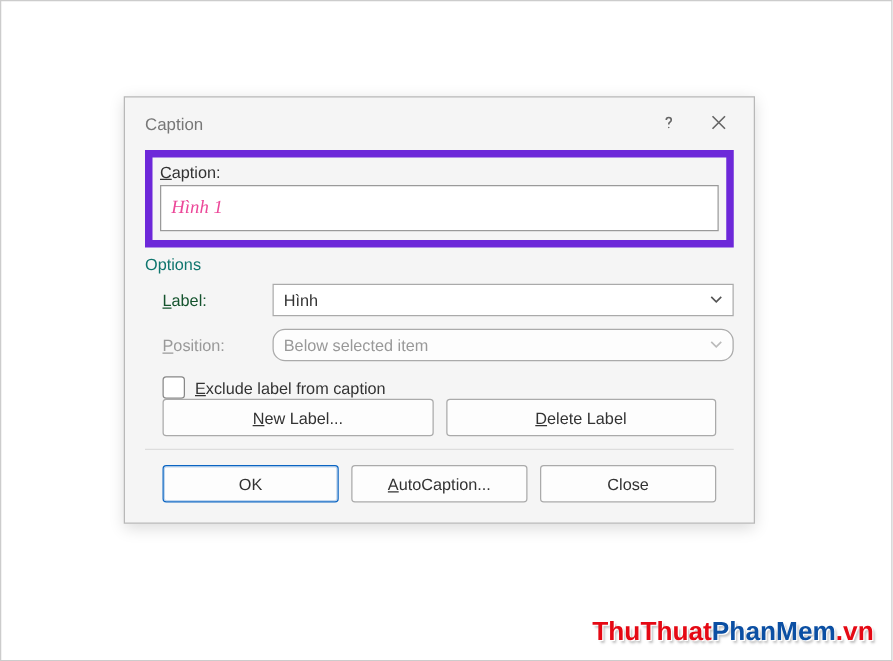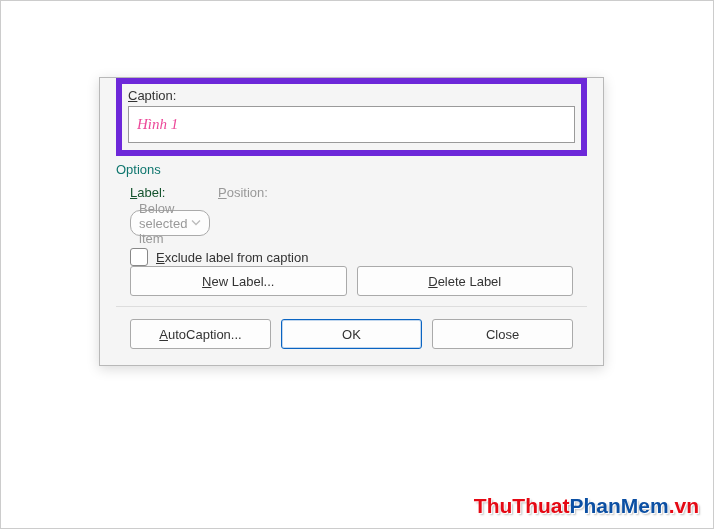--- a/index.html
+++ b/index.html
@@ -154,32 +154,56 @@
     font-size: 21px;
     text-shadow: 1px 1px 0 #fff, 2px 2px 2px rgba(0,0,0,0.25);
   }
   .wm-red { color: #e50914; }
   .wm-blue { color: #0b4fa3; }
 </style>
 </head>
 <body>
 
 <div class="dialog">
+  <div class="titlebar">
+    <span class="titlebar-text">Caption</span>
+    <div class="titlebar-btn">
+      <span>
+        <svg viewBox="0 0 12 12" fill="none" stroke="currentColor" stroke-width="1.3">
+            <path d="M4 4c0-1.2 1-2 2-2s2 .8 2 2c0 1-.7 1.4-1.3 1.9C6.2 6.3 6 6.7 6 7.5"></path>
+            <circle cx="6" cy="10" r="0.6" fill="currentColor" stroke="none"></circle>
+          </svg>
+      </span>
+    </div>
+    <div class="titlebar-btn">
+      <span>
+        <svg viewBox="0 0 12 12" stroke="currentColor" stroke-width="1.3">
+            <path d="M1 1 L11 11 M11 1 L1 11"></path>
+          </svg>
+      </span>
+    </div>
+  </div>
 
   <div class="content">
 
     <div class="highlight-box">
       <span class="field-label"><span class="u">C</span>aption:</span>
       <input class="caption-input" value="Hình 1" style="">
     </div>
 
     <div class="section-label">Options</div>
 
     <div class="options-grid">
       <div class="opt-label"><span class="u">L</span>abel:</div>
+      <div class="select">
+        <span>Hình</span>
+        <span class="chev"><svg viewBox="0 0 10 10" fill="none" stroke="#555" stroke-width="1.3">
+              <path d="M1 3 L5 7 L9 3"></path>
+            </svg></span>
+      </div>
 
       <div class="opt-label disabled"><span class="u">P</span>osition:</div>
       <div class="select disabled">
         <span>Below selected item</span>
         <span class="chev"><svg viewBox="0 0 10 10" fill="none" stroke="#bbb" stroke-width="1.3">
               <path d="M1 3 L5 7 L9 3"></path>
             </svg></span>
       </div>
     </div>
 
@@ -193,25 +217,25 @@
           <span><span class="u">N</span>ew Label...</span>
         </div>
       <div class="btn">
           <span><span class="u">D</span>elete Label</span>
         </div>
     </div>
 
     <hr class="divider">
 
     <div class="btn-row">
-      <div class="btn">
-          <span><span class="u">A</span>utoCaption...</span>
-        </div>
       <div class="btn primary">
           <span>OK</span>
+        </div>
+      <div class="btn">
+          <span><span class="u">A</span>utoCaption...</span>
         </div>
       <div class="btn">
           <span>Close</span>
         </div>
     </div>
 
   </div>
 </div>
 
 <div class="watermark">

